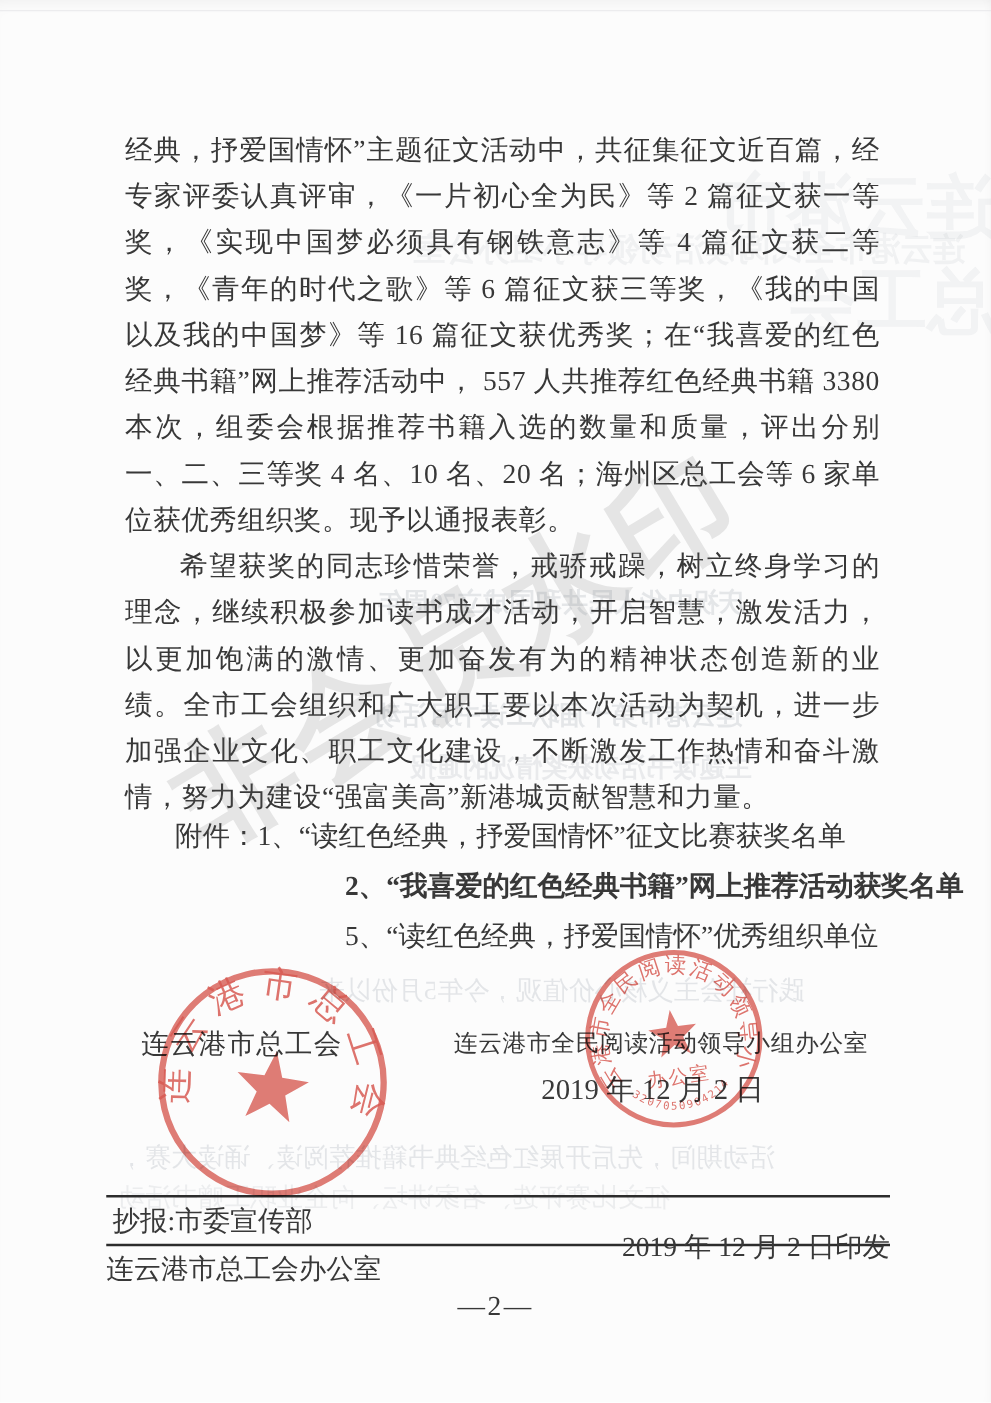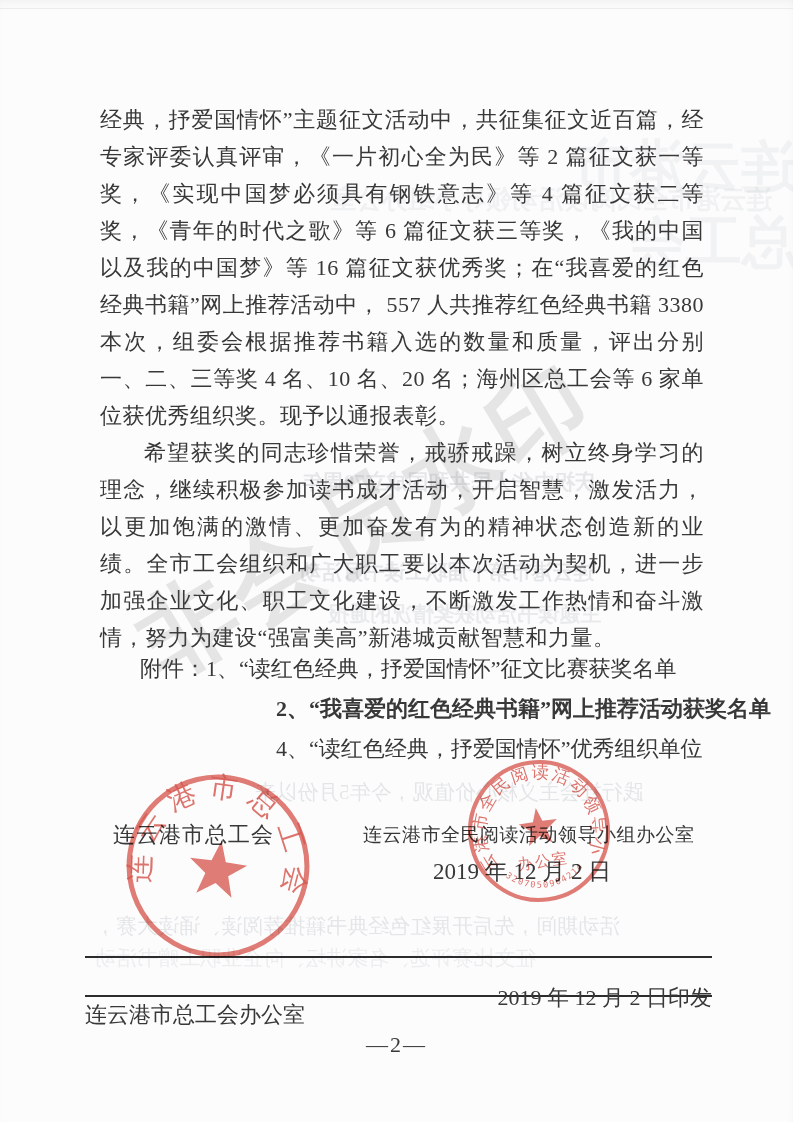--- a/index.html
+++ b/index.html
@@ -91,21 +91,21 @@
   <div class="watermark">非会员水印</div>
 
   <div class="body-text">
     <p>经典，抒爱国情怀”主题征文活动中，共征集征文近百篇，经专家评委认真评审，《一片初心全为民》等 2 篇征文获一等奖，《实现中国梦必须具有钢铁意志》等 4 篇征文获二等奖，《青年的时代之歌》等 6 篇征文获三等奖，《我的中国以及我的中国梦》等 16 篇征文获优秀奖；在“我喜爱的红色经典书籍”网上推荐活动中， 557 人共推荐红色经典书籍 3380 本次，组委会根据推荐书籍入选的数量和质量，评出分别一、二、三等奖 4 名、10 名、20 名；海州区总工会等 6 家单位获优秀组织奖。现予以通报表彰。</p>
     <p class="indent">希望获奖的同志珍惜荣誉，戒骄戒躁，树立终身学习的理念，继续积极参加读书成才活动，开启智慧，激发活力，以更加饱满的激情、更加奋发有为的精神状态创造新的业绩。全市工会组织和广大职工要以本次活动为契机，进一步加强企业文化、职工文化建设，不断激发工作热情和奋斗激情，努力为建设“强富美高”新港城贡献智慧和力量。</p>
   </div>
 
   <div class="attachments">
     <div class="att-line1"><span>附件：</span><span>1、“读红色经典，抒爱国情怀”征文比赛获奖名单</span></div>
     <div class="att-line2">2、“我喜爱的红色经典书籍”网上推荐活动获奖名单</div>
-    <div class="att-line3">4、“读红色经典，抒爱国情怀”优秀组织单位</div>
+    <div class="att-line3">5、“读红色经典，抒爱国情怀”优秀组织单位</div>
   </div>
 
   <div class="sig-left">连云港市总工会</div>
   <div class="sig-right">连云港市全民阅读活动领导小组办公室</div>
   <div class="sig-date">2019 年 12 月 2 日</div>
 
   <svg class="stamp stamp-left" viewBox="0 0 190 190">
     <circle cx="95" cy="95" r="88" fill="none" stroke="#d5453c" stroke-width="5" opacity=".8"></circle>
     <defs>
         <path id="seal-left-arc" d="M 31,118 A 68,68 0 1 1 159,118" fill="none"></path>
@@ -126,18 +126,19 @@
       <textPath href="#seal-right-arc" startOffset="50%" text-anchor="middle">连云港市全民阅读活动领导小组</textPath>
     </text>
     <polygon fill="#d5453c" opacity=".8" points="73,50 77.7,63.5 92,63.8 80.6,72.5 84.8,86.2 73,78 61.2,86.2 65.4,72.5 54,63.8 68.3,63.5"></polygon>
     <text x="73" y="108" text-anchor="middle" font-size="15" letter-spacing="2" fill="#d5453c" opacity=".85" font-family="Liberation Serif, DejaVu Serif, serif">办公室</text>
     <text font-size="8.5" letter-spacing="1.5" fill="#d5453c" opacity=".85" font-family="DejaVu Sans Mono, monospace">
       <textPath href="#seal-right-serial-arc" startOffset="50%" text-anchor="middle">3207050904214</textPath>
     </text>
   </svg>
 
   <div class="rule rule1"></div>
+  <div class="copy-line">抄报:市委宣传部</div>
   <div class="rule rule2"></div>
   <div class="issuer-line">连云港市总工会办公室</div>
   <div class="printdate-line">2019 年 12 月 2 日印发</div>
   <div class="page-num">—2—</div>
 
 </div>
 
 </body></html>

